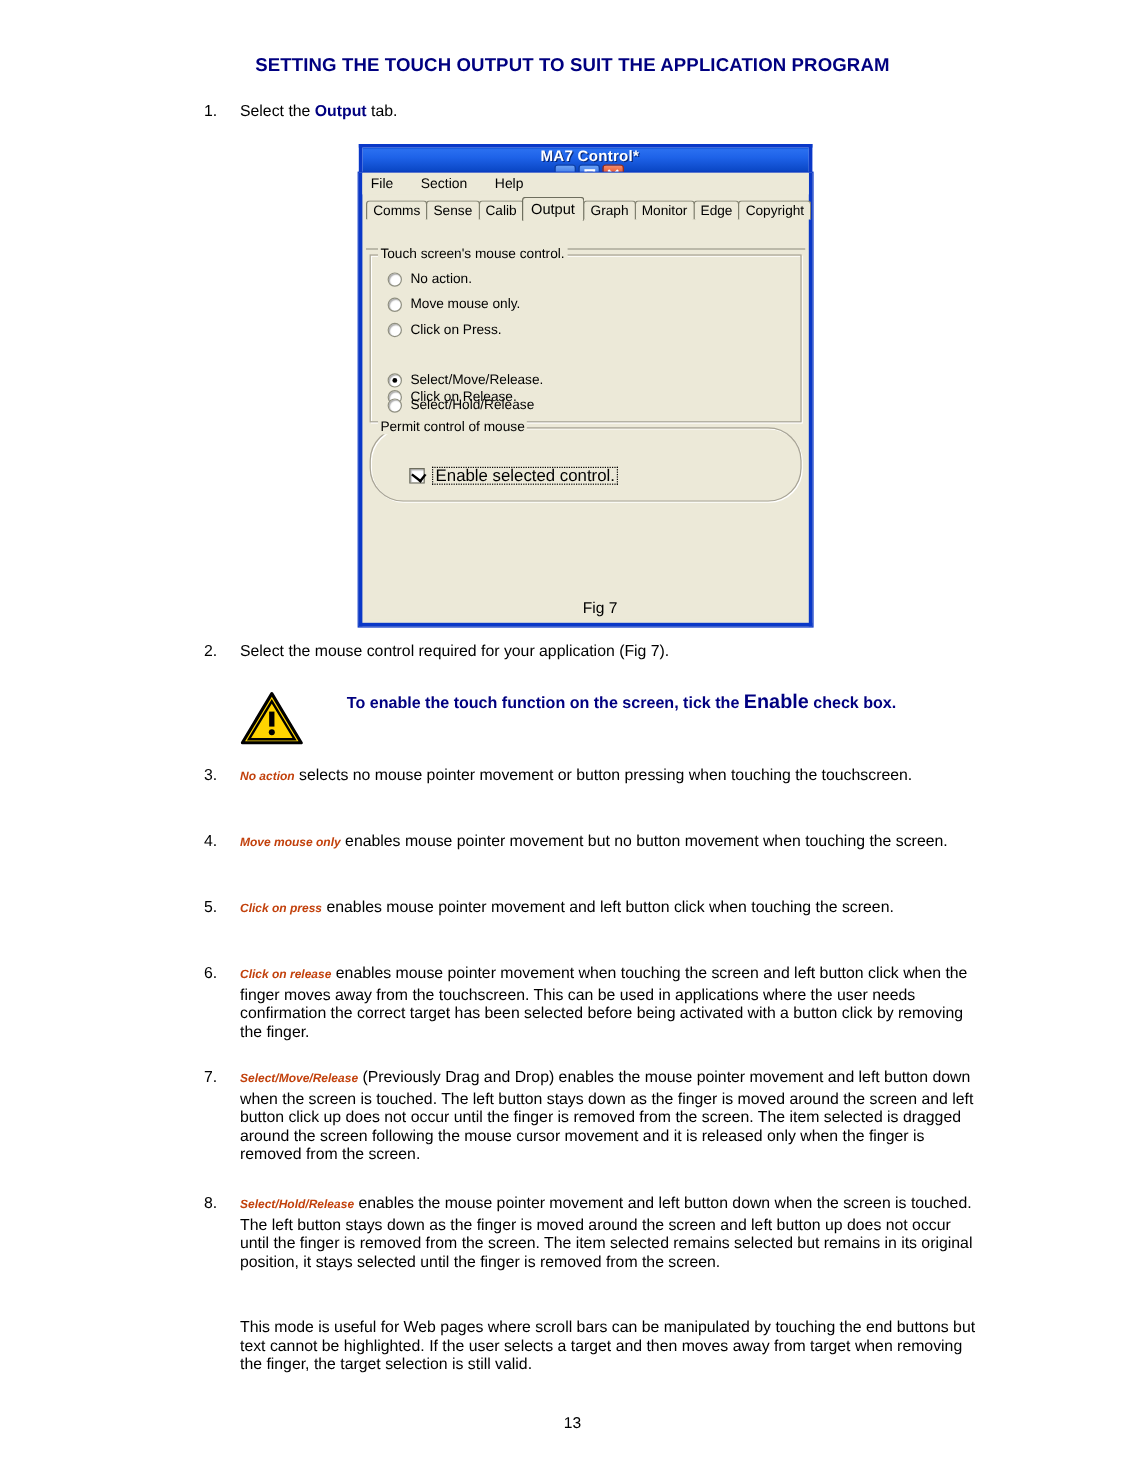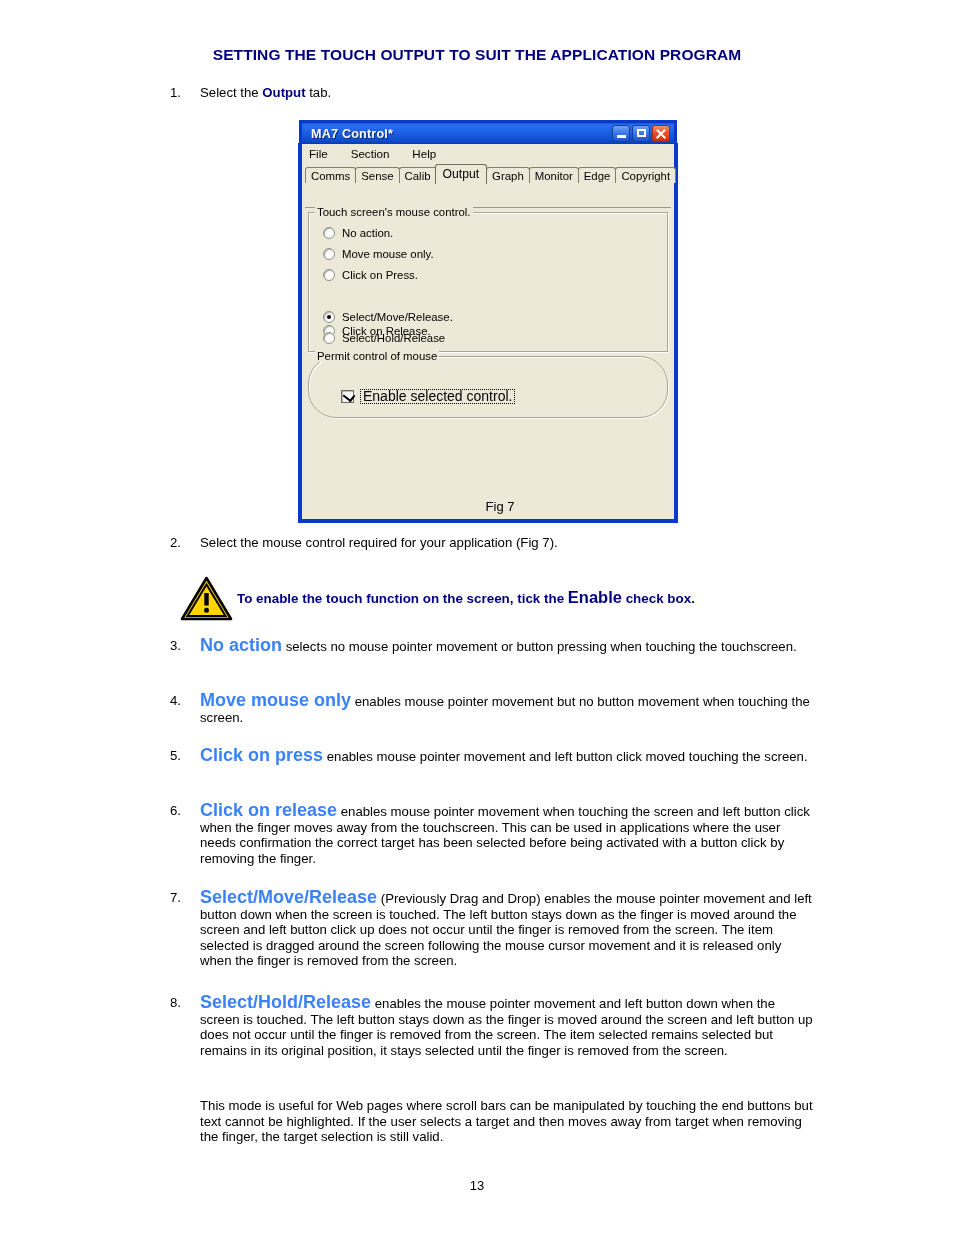--- a/index.html
+++ b/index.html
@@ -53,23 +53,24 @@
   .item .body {
     flex: 1 1 auto;
   }
   .item-1 { left: 170px; top: 85px; width: 420px; }
 
   b.kw {
     color: #000080;
     font-weight: bold;
   }
   .kw-lg {
-    color: #3b82f6;
+    color: #c2410c;
     font-weight: bold;
-    font-size: 18px;
+    font-size: 10px;
+    font-style: italic;
   }
 
   
   .winwrap {
     position: absolute;
     left: 299px;
     top: 120px;
     width: 378px;
     height: 378px;
   }
@@ -87,20 +88,21 @@
     height: 24px;
     box-sizing: border-box;
     background: linear-gradient(to bottom,
        #0a52d8 0%, #2a6ff0 8%, #1e62e8 40%, #0c49c8 88%, #0a3bb8 100%);
     border: 3px solid #0a38c8;
     border-bottom: none;
     display: flex;
     align-items: center;
     padding: 0 2px 0 9px;
     position: relative;
+    flex-direction: column;
   }
   .title-text {
     color: #ffffff;
     font-size: 12.6px;
     font-weight: bold;
     text-shadow: 1px 1px 0 #0a2a7a;
     flex: 1 1 auto;
     white-space: nowrap;
     letter-spacing: 0.2px;
   }
@@ -305,24 +307,25 @@
     width: 378px;
     top: 499px;
     text-align: center;
     font-size: 13px;
     padding-left: 12px;
   }
 
   
   .warn {
     position: absolute;
-    left: 180px;
+    left: 200px;
     top: 576px;
     display: flex;
-    align-items: center;
+    align-items: flex-start;
+    gap: 32px;
   }
   .warn-icon { width: 53px; height: 45px; flex: 0 0 53px; }
   .warn-text {
     font-size: 13.4px;
     font-weight: bold;
     color: #000080;
     padding-bottom: 2px;
     padding-left: 4px;
     white-space: nowrap;
   }
@@ -449,21 +452,21 @@
     <span class="body"><span class="kw-lg">No action</span><span> selects no mouse pointer movement or button pressing when touching the touchscreen.</span></span>
   </div>
 
   <div class="item" style="left:170px; top:693px; width:640px;">
     <span class="num">4.</span>
     <span class="body"><span class="kw-lg">Move mouse only</span><span> enables mouse pointer movement but no button movement when touching the screen.</span></span>
   </div>
 
   <div class="item" style="left:170px; top:748px; width:645px;">
     <span class="num">5.</span>
-    <span class="body"><span class="kw-lg">Click on press</span><span> enables mouse pointer movement and left button click moved touching the screen.</span></span>
+    <span class="body"><span class="kw-lg">Click on press</span><span> enables mouse pointer movement and left button click when touching the screen.</span></span>
   </div>
 
   <div class="item" style="left:170px; top:803px; width:640px;">
     <span class="num">6.</span>
     <span class="body"><span class="kw-lg">Click on release</span><span> enables mouse pointer movement when touching the screen and left button click when the finger moves away from the touchscreen. This can be used in applications where the user needs confirmation the correct target has been selected before being activated with a button click by removing the finger.</span></span>
   </div>
 
   <div class="item" style="left:170px; top:890px; width:645px;">
     <span class="num">7.</span>
     <span class="body"><span class="kw-lg">Select/Move/Release</span><span> (Previously Drag and Drop) enables the mouse pointer movement and left button down when the screen is touched. The left button stays down as the finger is moved around the screen and left button click up does not occur until the finger is removed from the screen. The item selected is dragged around the screen following the mouse cursor movement and it is released only when the finger is removed from the screen.</span></span>

